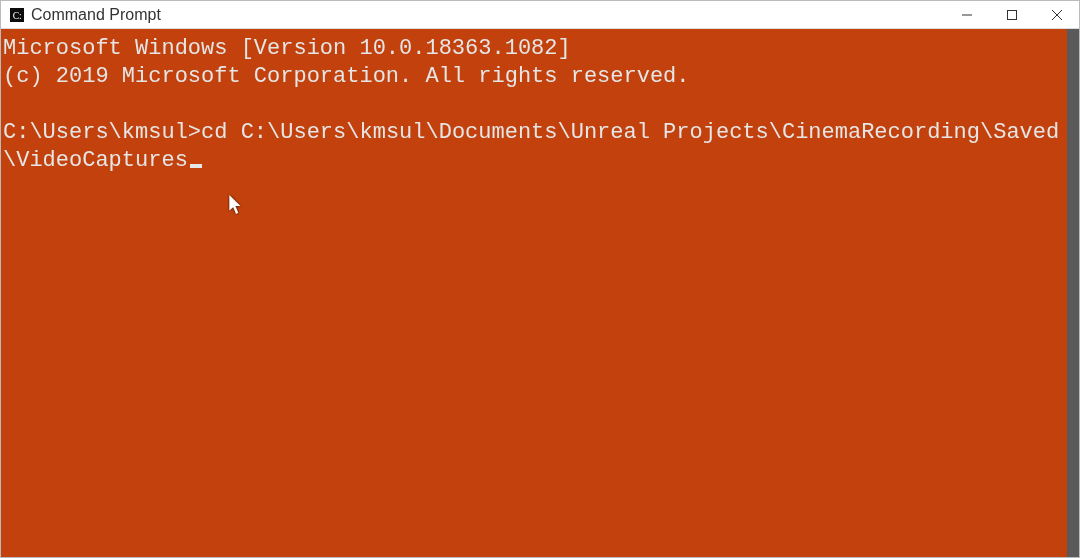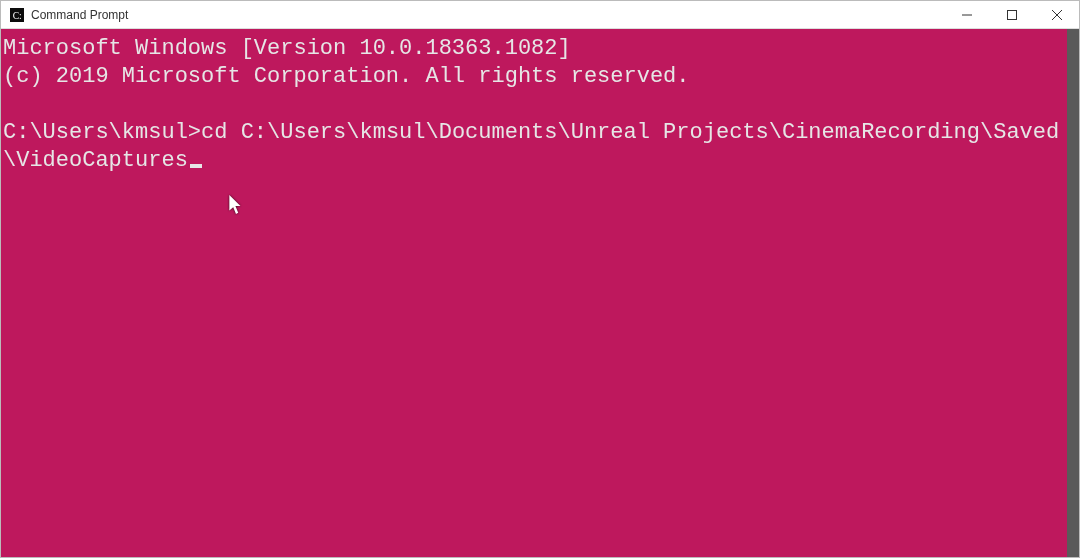--- a/index.html
+++ b/index.html
@@ -36,21 +36,21 @@
       margin-right: 6px;
       display: inline-flex;
       align-items: center;
       justify-content: center;
     }
     .titlebar-icon svg {
       width: 14px;
       height: 14px;
     }
     .titlebar-title {
-      font-size: 12px;
+      font-size: 16px;
       color: #333;
       flex: 0 0 auto;
     }
     .titlebar-spacer {
       flex: 1 1 auto;
     }
     .win-controls {
       display: flex;
       height: 100%;
     }
@@ -64,21 +64,21 @@
       font-size: 14px;
       cursor: default;
     }
     .terminal-wrap {
       flex: 1 1 auto;
       display: flex;
       background: #000;
     }
     .terminal {
       flex: 1 1 auto;
-      background: #be185d;
+      background: #c2410c;
       color: #e6e6e6;
       font-family: Consolas, "Courier New", monospace;
       font-size: 22px;
       line-height: 28px;
       padding: 6px 0 0 2px;
       white-space: pre-wrap;
       word-break: break-all;
       position: relative;
       overflow: hidden;
     }

